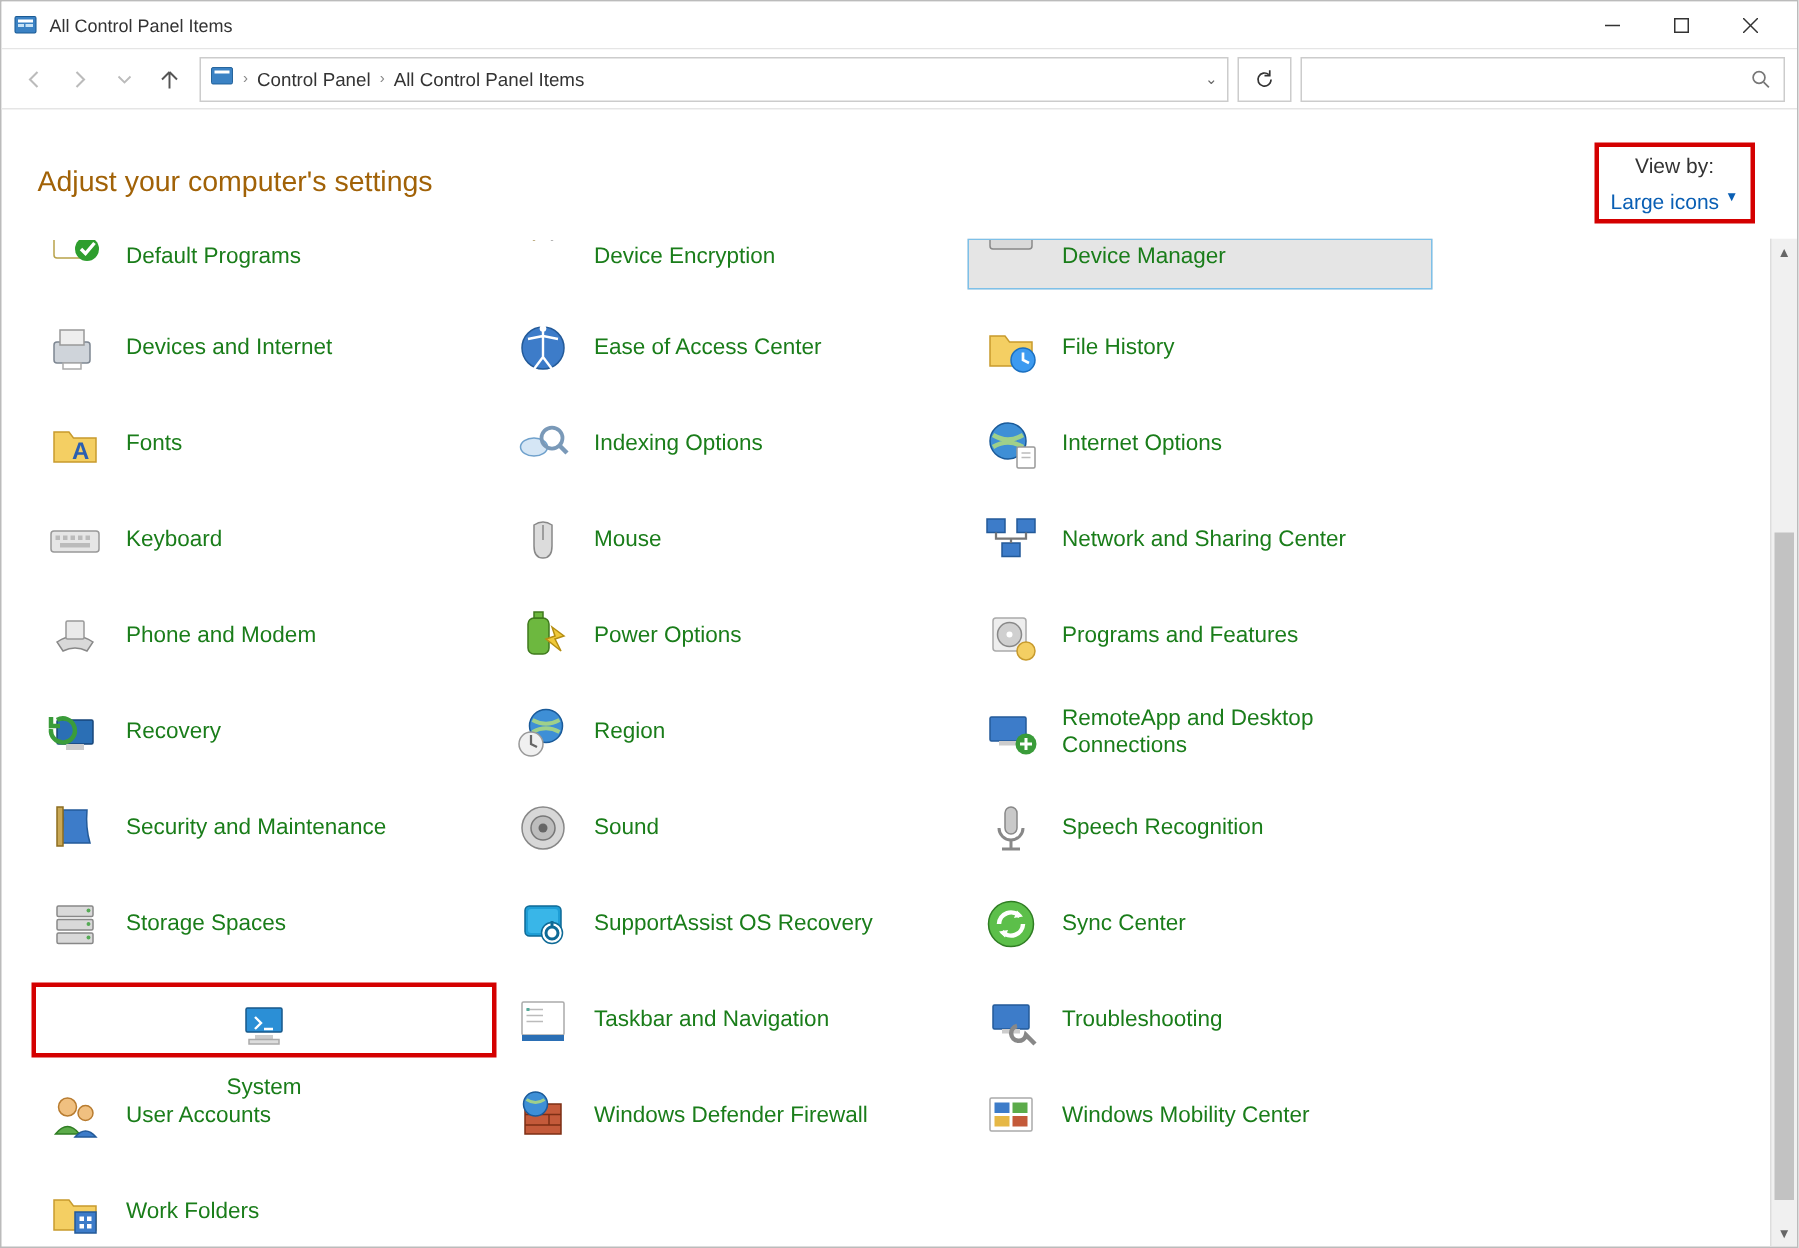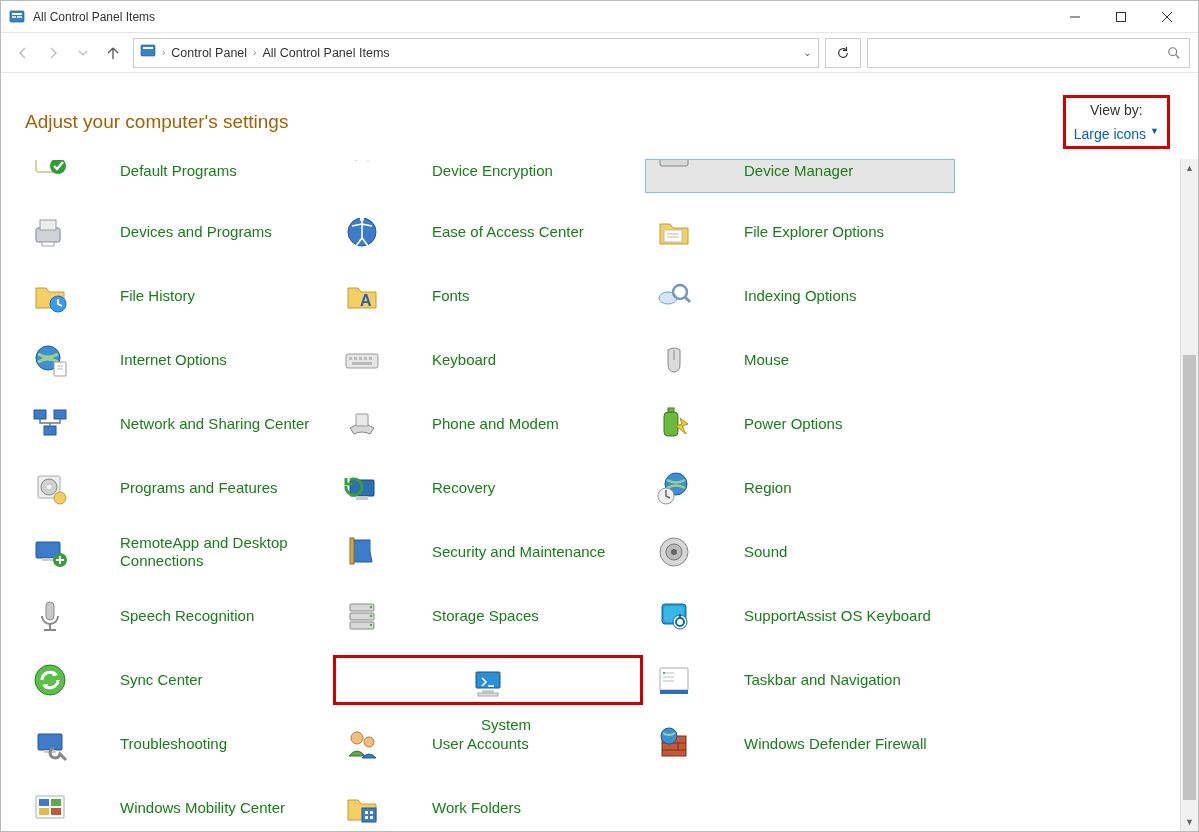--- a/index.html
+++ b/index.html
@@ -33,21 +33,21 @@
   .view-by .vb-value { color: #0a5fb4; display: flex; gap: 4px; }
   .view-by .vb-caret { font-size: 9px; color: #0a5fb4; }
 
   
   .main-wrap { flex: 1; display: flex; overflow: hidden; }
   .items-area { flex: 1; overflow: hidden; padding: 0 10px 10px 20px; }
   .items-grid { display: grid; grid-template-columns: repeat(3, 310px); column-gap: 2px; row-gap: 14px; align-content: start; }
   .cp-item { display: flex; align-items: center; gap: 12px; height: 50px; padding: 2px 6px; border: 1px solid transparent; }
   .cp-item.selected { background: #e5e5e5; border: 1px solid #7ec0e8; }
   .cp-item .icon-slot { width: 44px; height: 44px; flex-shrink: 0; display: flex; align-items: center; justify-content: center; }
-  .cp-item .label { color: #1a7d1a; font-size: 15px; line-height: 1.2; max-width: 230px; margin-left: 36px; }
+  .cp-item .label { color: #1a7d1a; font-size: 15px; line-height: 1.2; max-width: 230px; }
   .cp-item.highlight-red { border: 3px solid #d40000; flex-direction: column; }
   .cp-item.truncated-top .icon-slot, .cp-item.truncated-top .label { transform: translateY(-10px); }
   .cp-item.truncated-top { height: 34px; overflow: hidden; align-items: flex-end; }
 
   .scrollbar { width: 18px; background: #f0f0f0; border-left: 1px solid #ddd; display: flex; flex-direction: column; }
   .sb-btn { height: 18px; display: flex; align-items: center; justify-content: center; color: #666; font-size: 9px; }
   .sb-track { flex: 1; position: relative; }
   .sb-thumb { position: absolute; left: 2px; right: 2px; background: #c2c2c2; border-radius: 0; }
 
   
@@ -178,42 +178,31 @@
           <span class="label">Device Manager</span>
         </div>
         <div class="cp-item">
           <span class="icon-slot">
             <svg class="ico" viewBox="0 0 40 40">
               <rect x="6" y="16" width="24" height="14" rx="2" fill="#cfd4da" stroke="#7d8691"></rect>
               <rect x="10" y="8" width="16" height="10" fill="#eee" stroke="#999"></rect>
               <rect x="12" y="30" width="12" height="4" fill="#fff" stroke="#aaa"></rect>
             </svg>
           </span>
-          <span class="label">Devices and Programs</span>
+          <span class="label">Devices and Internet</span>
         </div>
         <div class="cp-item">
           <span class="icon-slot">
             <svg class="ico" viewBox="0 0 40 40">
               <circle cx="20" cy="20" r="14" fill="#3d7cc9" stroke="#235a99"></circle>
               <path d="M20 8 v4 l10 2 M20 12 l-10 2 M20 12 v14 l6 8 M20 26 l-6 8" stroke="#fff" stroke-width="1.6" fill="none"></path>
               <circle cx="20" cy="7" r="2.2" fill="#fff"></circle>
             </svg>
           </span>
           <span class="label">Ease of Access Center</span>
-        </div>
-        <div class="cp-item">
-          <span class="icon-slot">
-            <svg class="ico" viewBox="0 0 40 40">
-              <path d="M6 12 h10 l3 4 h15 v16 h-28 z" fill="#f4cf63" stroke="#c89b2d"></path>
-              <rect x="10" y="18" width="18" height="12" fill="#fff" stroke="#bbb"></rect>
-              <line x1="13" y1="22" x2="25" y2="22" stroke="#bbb"></line>
-              <line x1="13" y1="25" x2="25" y2="25" stroke="#bbb"></line>
-            </svg>
-          </span>
-          <span class="label">File Explorer Options</span>
         </div>
         <div class="cp-item">
           <span class="icon-slot">
             <svg class="ico" viewBox="0 0 40 40">
               <path d="M6 12 h10 l3 4 h15 v16 h-28 z" fill="#f4cf63" stroke="#c89b2d"></path>
               <circle cx="28" cy="28" r="8" fill="#3d9af0" stroke="#1a6fc0"></circle>
               <path d="M28 23 v5 l4 2" stroke="#fff" stroke-width="1.8" fill="none"></path>
             </svg>
           </span>
           <span class="label">File History</span>
@@ -392,21 +381,21 @@
         <div class="cp-item">
           <span class="icon-slot">
             <svg class="ico" viewBox="0 0 40 40">
               <rect x="8" y="8" width="24" height="20" rx="3" fill="#1e9ed6" stroke="#0e6a96"></rect>
               <rect x="10" y="10" width="20" height="16" rx="2" fill="#39b6e8"></rect>
               <circle cx="26" cy="26" r="7" fill="#fff" stroke="#0e6a96"></circle>
               <circle cx="26" cy="26" r="4" fill="none" stroke="#0e6a96" stroke-width="2"></circle>
               <rect x="25" y="18" width="2" height="4" fill="#0e6a96"></rect>
             </svg>
           </span>
-          <span class="label">SupportAssist OS Keyboard</span>
+          <span class="label">SupportAssist OS Recovery</span>
         </div>
         <div class="cp-item">
           <span class="icon-slot">
             <svg class="ico" viewBox="0 0 40 40">
               <circle cx="20" cy="20" r="15" fill="#5cbf4a" stroke="#2f7d23"></circle>
               <path d="M12 20 a8 8 0 0 1 14 -5 M28 20 a8 8 0 0 1 -14 5" fill="none" stroke="#fff" stroke-width="3"></path>
               <path d="M24 11 l4 4 l-6 1 z M16 29 l-4 -4 l6 -1 z" fill="#fff"></path>
             </svg>
           </span>
           <span class="label">Sync Center</span>

